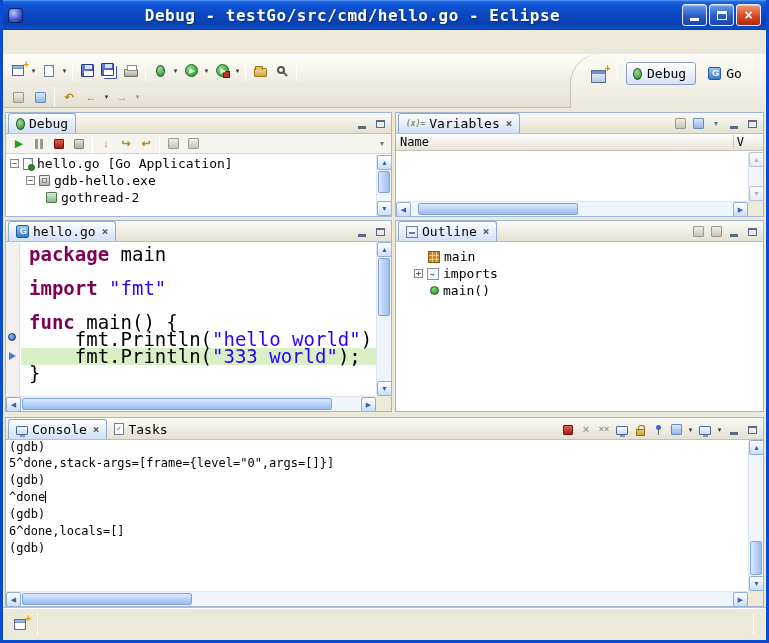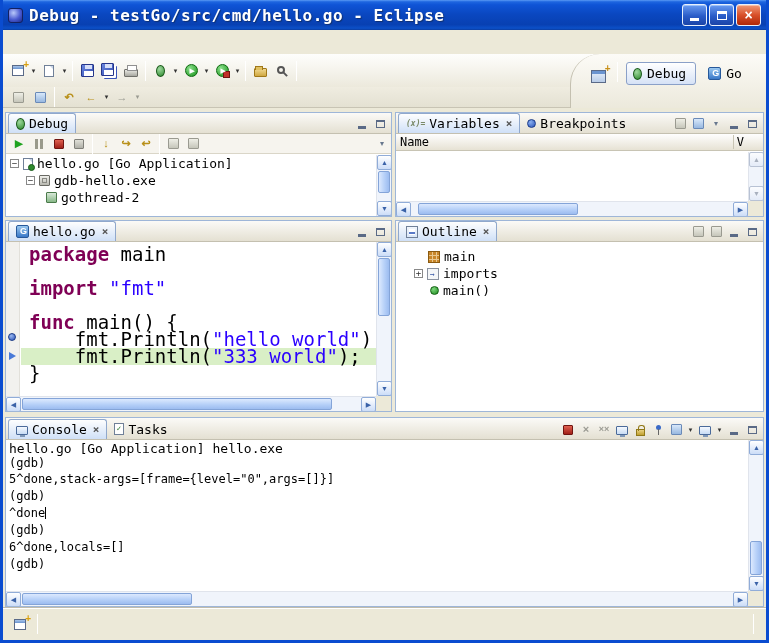--- a/index.html
+++ b/index.html
@@ -6,21 +6,21 @@
   html,body { width:769px; height:643px; }
   body { font-family:"Liberation Sans", sans-serif; background:#ECE9D8; }
 
   .window { position:relative; width:769px; height:643px; background:#ECE9D8;
     border-left:3px solid #0A4CD0; border-right:3px solid #0A4CD0; border-bottom:3px solid #0A4CD0;
     overflow:hidden; }
 
   
   .titlebar { position:absolute; left:0; top:0; right:0; height:30px;
     background:linear-gradient(180deg,#5A9AF4 0%,#1E66E0 6%,#0F54D6 16%,#0A47C0 48%,#0840B2 82%,#0C50C8 94%,#0A3DA0 100%);
-    display:flex; align-items:center; padding:0 5px; gap:6px; }
+    display:flex; align-items:center; padding:0 5px; gap:6px;text-align:center; }
   .app-icon { width:15px; height:15px; border-radius:3px;
     background:radial-gradient(circle at 35% 30%, #B8C8FA, #4A5AD0 55%, #1A2A88); border:1px solid #132060; }
   .title { color:#FFF; font-family:"DejaVu Sans Mono",monospace; font-weight:bold; font-size:16px;
     letter-spacing:.5px; text-shadow:1px 1px 1px #103070; flex:1; white-space:nowrap; overflow:hidden; }
   .winbtns { display:flex; gap:2px; }
   .wbtn { width:25px; height:22px; border:1px solid #E8F0FC; border-radius:3px; color:#FFF;
     display:flex; align-items:center; justify-content:center; font-size:14px; font-weight:bold;
     background:linear-gradient(180deg,#6A9CF2,#2A5CC8 55%,#1A44A8); box-shadow:inset 0 1px 0 #9CC0FA; }
   .wbtn.close { background:linear-gradient(180deg,#F09A78,#D8502A 50%,#B02808); box-shadow:inset 0 1px 0 #F8C0A8; }
   .mni-w { display:block; width:9px; height:3px; background:#FFF; margin-top:9px; }
@@ -358,24 +358,20 @@
     </div>
   </div>
 
   <div class="panel" style="left:392px;top:112px;width:369px;height:105px">
     <div class="phead">
       <div class="vtab sel">
         <span class="vargly">(x)=</span>
         <span>Variables</span>
         <span class="tclose">×</span>
       </div>
-      <div class="vtab">
-        <span class="bpdot"></span>
-        <span>Breakpoints</span>
-      </div>
       <div class="hbtns">
         <span class="hb">
             <span class="geni"></span>
           </span>
         <span class="hb">
             <span class="genb"></span>
           </span>
         <span class="hb">
             <span class="chev" style="margin:0">▾</span>
           </span>
@@ -530,21 +526,20 @@
         <span class="hb">
             <i class="mni"></i>
           </span>
         <span class="hb">
             <i class="mxi"></i>
           </span>
       </div>
     </div>
     <div class="pbody" style="top:22px">
       <div class="con-area">
-        <div class="con-label">hello.go [Go Application] hello.exe</div>
         <div class="con-line" style="height:14px;line-height:12px;overflow:hidden">(gdb)</div>
         <div class="con-line">5^done,stack-args=[frame={level="0",args=[]}]</div>
         <div class="con-line">(gdb)</div>
         <div class="con-line"><span>^done</span><span class="caret"></span></div>
         <div class="con-line">(gdb)</div>
         <div class="con-line">6^done,locals=[]</div>
         <div class="con-line">(gdb)</div>
       </div>
       <div class="sbv" style="top:0;bottom:15px;right:0">
         <span class="sbtn" style="top:0">▲</span>

